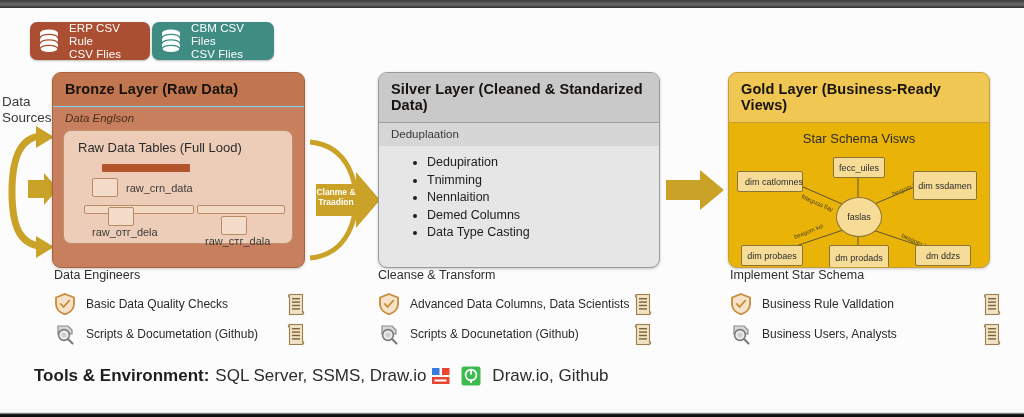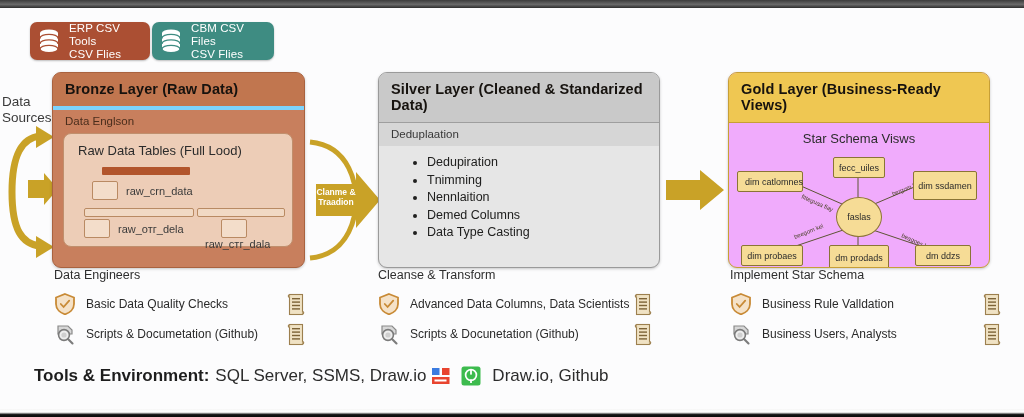--- a/index.html
+++ b/index.html
@@ -31,40 +31,40 @@
   
   .panel { position:absolute; border-radius:9px; overflow:hidden;
            box-shadow:0 1px 3px rgba(0,0,0,.22); }
   .panel .phead { font-weight:bold; font-size:14.5px; color:#16120e;
                   padding:8px 12px 9px; letter-spacing:.1px; }
   .panel .pband { font-size:11.5px; padding:5px 12px 6px; }
   .panel .pbody { position:relative; }
 
   #panel-bronze { left:52px; top:64px; width:253px; height:196px;
                   background:#c87f5d; border:1.5px solid #a9623f; }
-  #panel-bronze .phead { background:#c1764f; border-bottom:4px solid #7dd3fc; }
-  #panel-bronze .pband { color:#4a2d1c; }
+  #panel-bronze .phead { background:#c1764f; border-bottom:1px solid #7dd3fc; }
+  #panel-bronze .pband { color:#4a2d1c;font-style:italic; }
   .inner-bronze { position:absolute; left:10px; top:0px; width:230px; height:114px;
                   background:#edcdb7; border:1px solid #c08f6d; border-radius:8px; }
   .inner-bronze .ititle { font-size:13px; color:#2b2b2b; padding:9px 0 0 14px; }
   .barfill { position:absolute; left:38px; top:33px; width:88px; height:8px; background:#b2552c; border-radius:1px; }
   .tblrow { position:absolute; display:flex; align-items:center; }
   .tblchip { width:26px; height:19px; border:1px solid #b98a63; background:#f3ddca; border-radius:2px; }
   .tbllab { font-size:11px; color:#3a3a3a; margin-left:8px; white-space:nowrap; }
   .topstrip { position:absolute; height:9px; border:1px solid #b98a63; background:#f1d9c4; border-radius:2px; }
 
   #panel-silver { left:378px; top:64px; width:282px; height:196px;
                   background:#e6e6e6; border:1.5px solid #9a9a9a; }
   #panel-silver .phead { background:#c9c9c9; border-bottom:1px solid #9e9e9e; }
   #panel-silver .pband { background:#d6d6d6; color:#383838; }
   .bullets { padding:8px 0 0 20px; }
   .bullets li { font-size:12.5px; color:#20201f; line-height:17.5px; margin-left:28px; }
 
   #panel-gold { left:728px; top:64px; width:262px; height:196px;
-                background:#f0abfc; border:1.5px solid #c79f36; }
+                background:#eab308; border:1.5px solid #c79f36; }
   #panel-gold .phead { background:#efc752; border-bottom:1px solid #c79f36; }
   .gold-sub { text-align:center; font-size:13px; color:#2c2c2c; padding-top:8px; }
   .star { position:absolute; left:0; top:26px; width:258px; height:124px; }
   .dim { position:absolute; border:1px solid #8a7435; background:#f6dc96; border-radius:2px;
          font-size:9px; color:#2b2b2b; display:flex; align-items:center; justify-content:center;
          white-space:nowrap; }
   .facthub { position:absolute; border:1px solid #8a7435; background:#f6dc96; border-radius:50%;
              font-size:9px; color:#2b2b2b; display:flex; align-items:center; justify-content:center; }
 
   
@@ -106,21 +106,21 @@
     <svg class="dbico" viewBox="0 0 22 26">
       <ellipse cx="11" cy="5" rx="9" ry="3.6" fill="#fff"></ellipse>
       <rect x="2" y="5" width="18" height="5" fill="#fff"></rect>
       <ellipse cx="11" cy="10" rx="9" ry="3.6" fill="#fff" stroke="#ab4f33" stroke-width="1.3"></ellipse>
       <rect x="2" y="10.5" width="18" height="5" fill="#fff"></rect>
       <ellipse cx="11" cy="15.5" rx="9" ry="3.6" fill="#fff" stroke="#ab4f33" stroke-width="1.3"></ellipse>
       <rect x="2" y="16" width="18" height="5" fill="#fff"></rect>
       <ellipse cx="11" cy="21" rx="9" ry="3.6" fill="#fff" stroke="#ab4f33" stroke-width="1.3"></ellipse>
     </svg>
     <div class="lines">
-      <div>ERP CSV Tools</div>
+      <div>ERP CSV Rule</div>
       <div>CSV Flies</div>
     </div>
   </div>
 
   <div class="src" id="src-crm">
     <svg class="dbico" viewBox="0 0 22 26">
       <ellipse cx="11" cy="5" rx="9" ry="3.6" fill="#fff"></ellipse>
       <rect x="2" y="5" width="18" height="5" fill="#fff"></rect>
       <ellipse cx="11" cy="10" rx="9" ry="3.6" fill="#fff" stroke="#3e8c82" stroke-width="1.3"></ellipse>
       <rect x="2" y="10.5" width="18" height="5" fill="#fff"></rect>
@@ -150,21 +150,21 @@
     <div class="pband">Data Englson</div>
     <div class="pbody">
       <div class="inner-bronze">
         <div class="ititle">Raw Data Tables (Full Lood)</div>
         <div class="barfill"></div>
         <div class="tblrow" style="left:28px; top:47px;">
           <div class="tblchip"></div>
           <div class="tbllab">raw_crn_data</div>
         </div>
         <div class="topstrip" style="left:20px; top:74px; width:110px;"></div>
-        <div class="tblrow" style="left:20px; top:85px;">
+        <div class="tblrow" style="left:20px; top:76px;flex-direction:column;">
           <div class="tblchip"></div>
           <div class="tbllab">raw_отг_dela</div>
         </div>
         <div class="topstrip" style="left:133px; top:74px; width:88px;"></div>
         <div class="tblrow" style="left:133px; top:85px;flex-direction:column;">
           <div class="tblchip"></div>
           <div class="tbllab">raw_стг_dala</div>
         </div>
       </div>
     </div>

